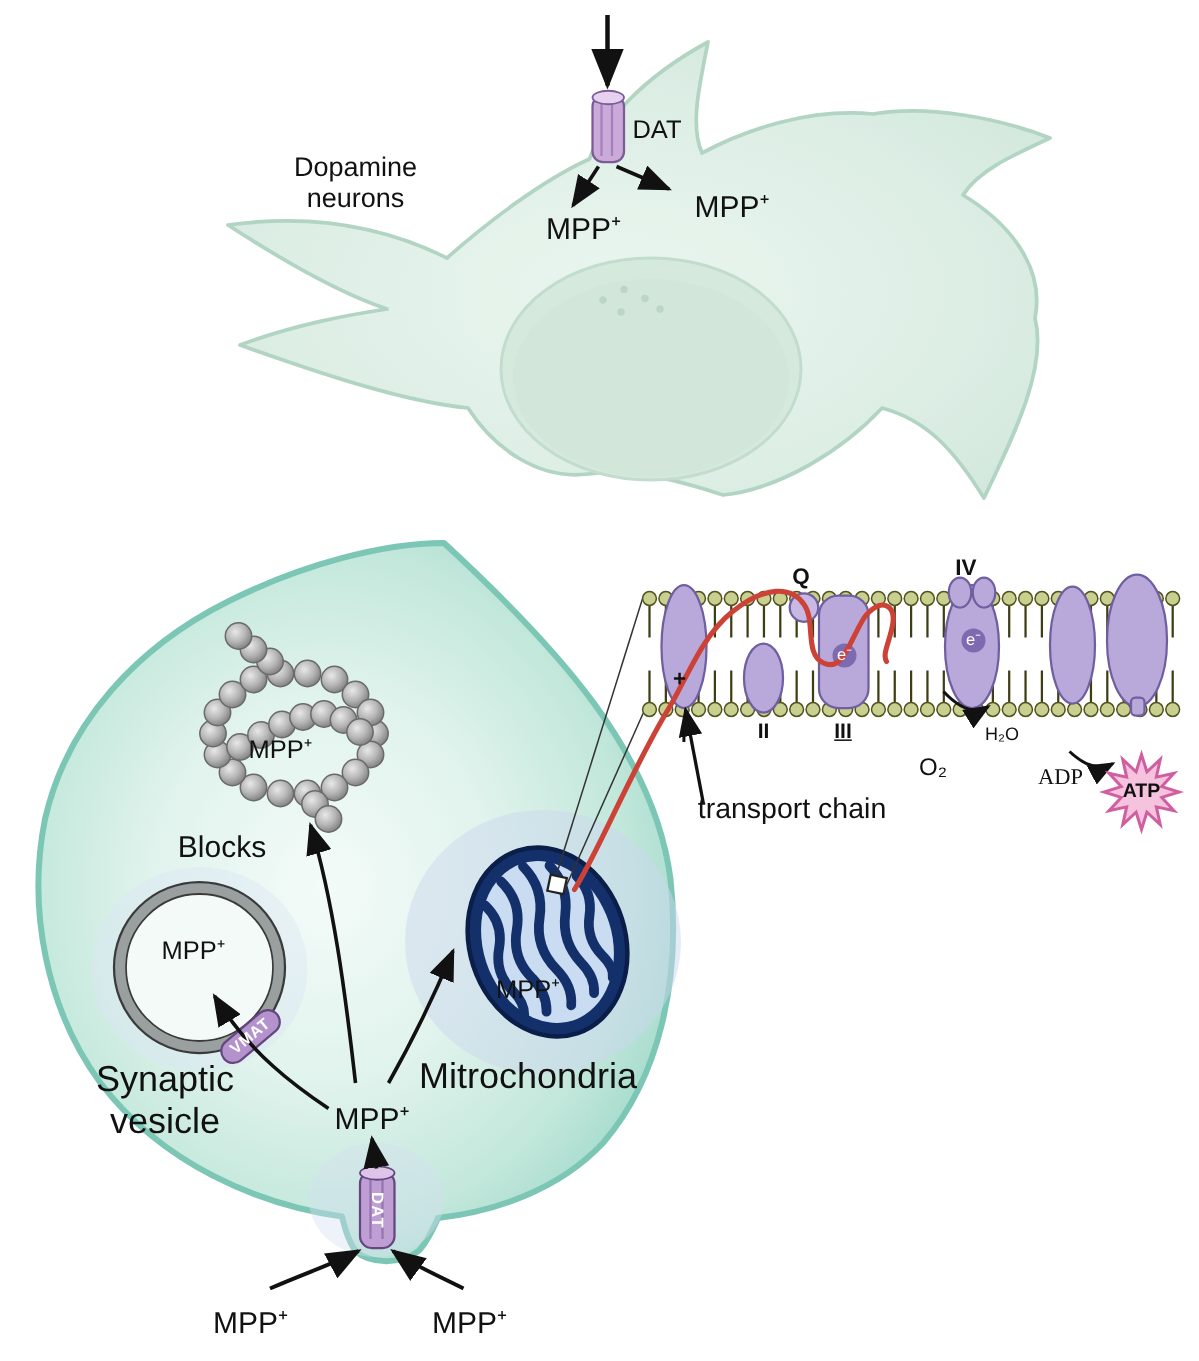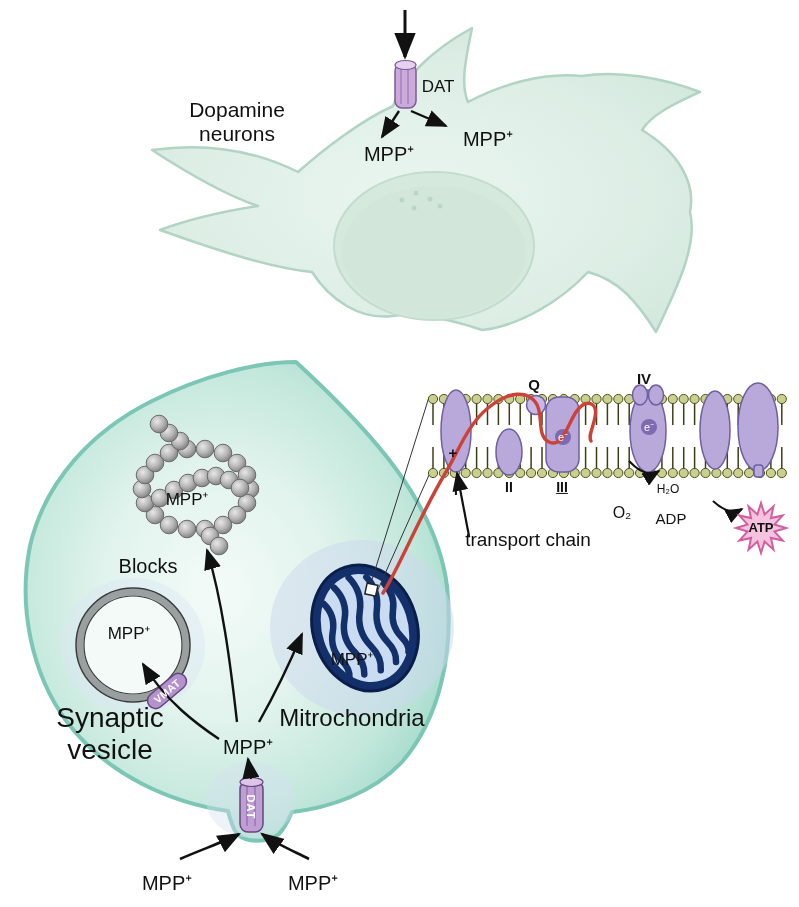--- a/index.html
+++ b/index.html
@@ -342,50 +342,50 @@
   </g>
 
   <g>
     <path d="M180,859 C203,849 226,841 239,834" stroke="#111" stroke-width="2.6" fill="none" marker-end="url(#ah)"></path>
   </g>
   <g>
     <path d="M309,859 C291,850 273,842 262,834" stroke="#111" stroke-width="2.6" fill="none" marker-end="url(#ah)"></path>
   </g>
 </svg>
 
-<div class="lbl" style="left:237px;top:122px;font-size:21px;">
+<div class="lbl" style="left:237px;top:122px;font-size:18px;">
   <div>Dopamine</div>
   <div>neurons</div>
 </div>
 <div class="lbl" style="left:438px;top:87px;font-size:17px;">DAT</div>
 <div class="lbl" style="left:389px;top:154px;font-size:20px;">MPP⁺</div>
 <div class="lbl" style="left:488px;top:139px;font-size:20px;">MPP⁺</div>
 
 <div class="lbl" style="left:187px;top:500px;font-size:17px;">MPP⁺</div>
 <div class="lbl" style="left:148px;top:566px;font-size:20px;">Blocks</div>
 <div class="lbl" style="left:129px;top:634px;font-size:17px;">MPP⁺</div>
 <div class="lbl b w" style="left:167px;top:691px;font-size:10.5px;letter-spacing:.5px;transform:translate(-50%,-50%) rotate(-40deg);">VMAT</div>
-<div class="lbl" style="left:110px;top:734px;font-size:28px;">
+<div class="lbl" style="left:110px;top:734px;font-size:24px;">
   <div>Synaptic</div>
   <div>vesicle</div>
 </div>
 <div class="lbl" style="left:248px;top:747px;font-size:20px;">MPP⁺</div>
 <div class="lbl" style="left:352px;top:718px;font-size:24px;">Mitrochondria</div>
 <div class="lbl" style="left:352px;top:660px;font-size:17px;">MPP⁺</div>
 <div class="lbl b w" style="left:251px;top:807px;font-size:11px;letter-spacing:1px;transform:translate(-50%,-50%) rotate(90deg);">DAT</div>
 <div class="lbl" style="left:167px;top:883px;font-size:20px;">MPP⁺</div>
 <div class="lbl" style="left:313px;top:883px;font-size:20px;">MPP⁺</div>
 
 <div class="lbl b" style="left:534px;top:385px;font-size:15px;">Q</div>
 <div class="lbl b" style="left:644px;top:379px;font-size:15px;">IV</div>
 <div class="lbl b" style="left:456px;top:490px;font-size:14px;">I</div>
 <div class="lbl b" style="left:509px;top:487px;font-size:14px;">II</div>
 <div class="lbl b" style="left:562px;top:487px;font-size:14px;text-decoration:underline;">III</div>
 <div class="lbl w" style="left:563px;top:437px;font-size:11px;">e⁻</div>
 <div class="lbl w" style="left:649px;top:427px;font-size:11px;">e⁻</div>
 <div class="lbl b" style="left:453px;top:453px;font-size:15px;">+</div>
 <div class="lbl" style="left:622px;top:513px;font-size:16px;">O₂</div>
 <div class="lbl" style="left:668px;top:490px;font-size:12px;">H₂O</div>
-<div class="lbl" style="left:671px;top:519px;font-size:15px;">ADP</div>
+<div class="lbl" style="left:707px;top:519px;font-size:15px;font-family:Liberation Serif, serif;">ADP</div>
 <div class="lbl b" style="left:761px;top:528px;font-size:13px;">ATP</div>
 <div class="lbl" style="left:528px;top:540px;font-size:19px;">transport chain</div>
 
 </div>
 
 </body></html>

